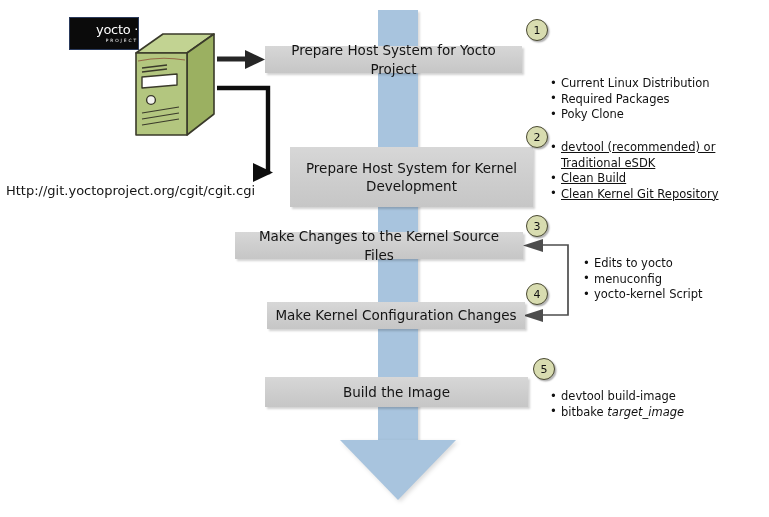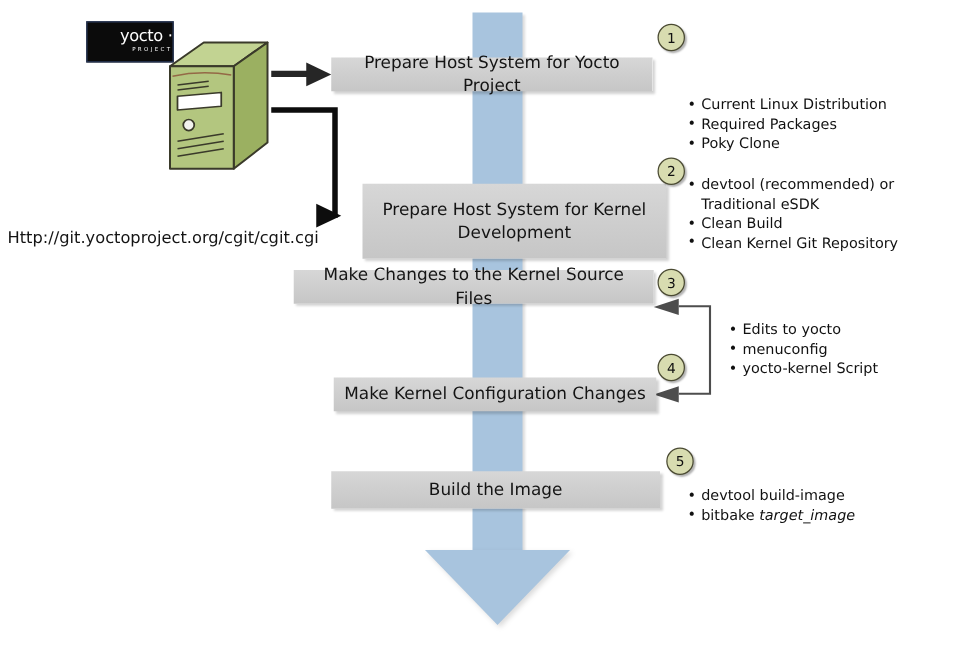--- a/index.html
+++ b/index.html
@@ -54,21 +54,21 @@
     text-align: center;
     font-size: 13.5px;
     line-height: 1.35;
     color: #141414;
     padding: 0 8px;
     box-sizing: border-box;
   }
 
   #box-1 { left: 265px; top: 46px;  width: 257px; height: 27px; }
   #box-2 { left: 290px; top: 147px; width: 243px; height: 60px; }
-  #box-3 { left: 235px; top: 216px; width: 288px; height: 27px; }
+  #box-3 { left: 235px; top: 232px; width: 288px; height: 27px; }
   #box-4 { left: 267px; top: 302px; width: 258px; height: 27px; }
   #box-5 { left: 265px; top: 377px; width: 263px; height: 30px; }
 
   
   .badge {
     position: absolute;
     width: 22px; height: 22px;
     border-radius: 50%;
     background: #d8dcb0;
     border: 1.3px solid #4a4a32;
@@ -101,21 +101,21 @@
     padding-left: 11px;
     white-space: pre-line;
   }
   .blist li::before {
     content: "\2022";
     position: absolute;
     left: 0;
     top: -0.5px;
   }
   #bullets-1 { left: 550px; top: 38px;  width: 215px; margin-top: 38px; }
-  #bullets-2 { left: 550px; top: 140px; width: 215px; }
+  #bullets-2 { left: 550px; top: 140px; width: 215px; text-decoration: underline; }
   #bullets-34 { left: 583px; top: 256px; width: 180px; }
   #bullets-5 { left: 550px; top: 373px; width: 215px; margin-top: 16px; }
   .ital { font-style: italic; }
 
   
   #yocto-logo {
     position: absolute;
     left: 69px; top: 17px;
     width: 70px; height: 33px;
     background: #0b0b0b;

